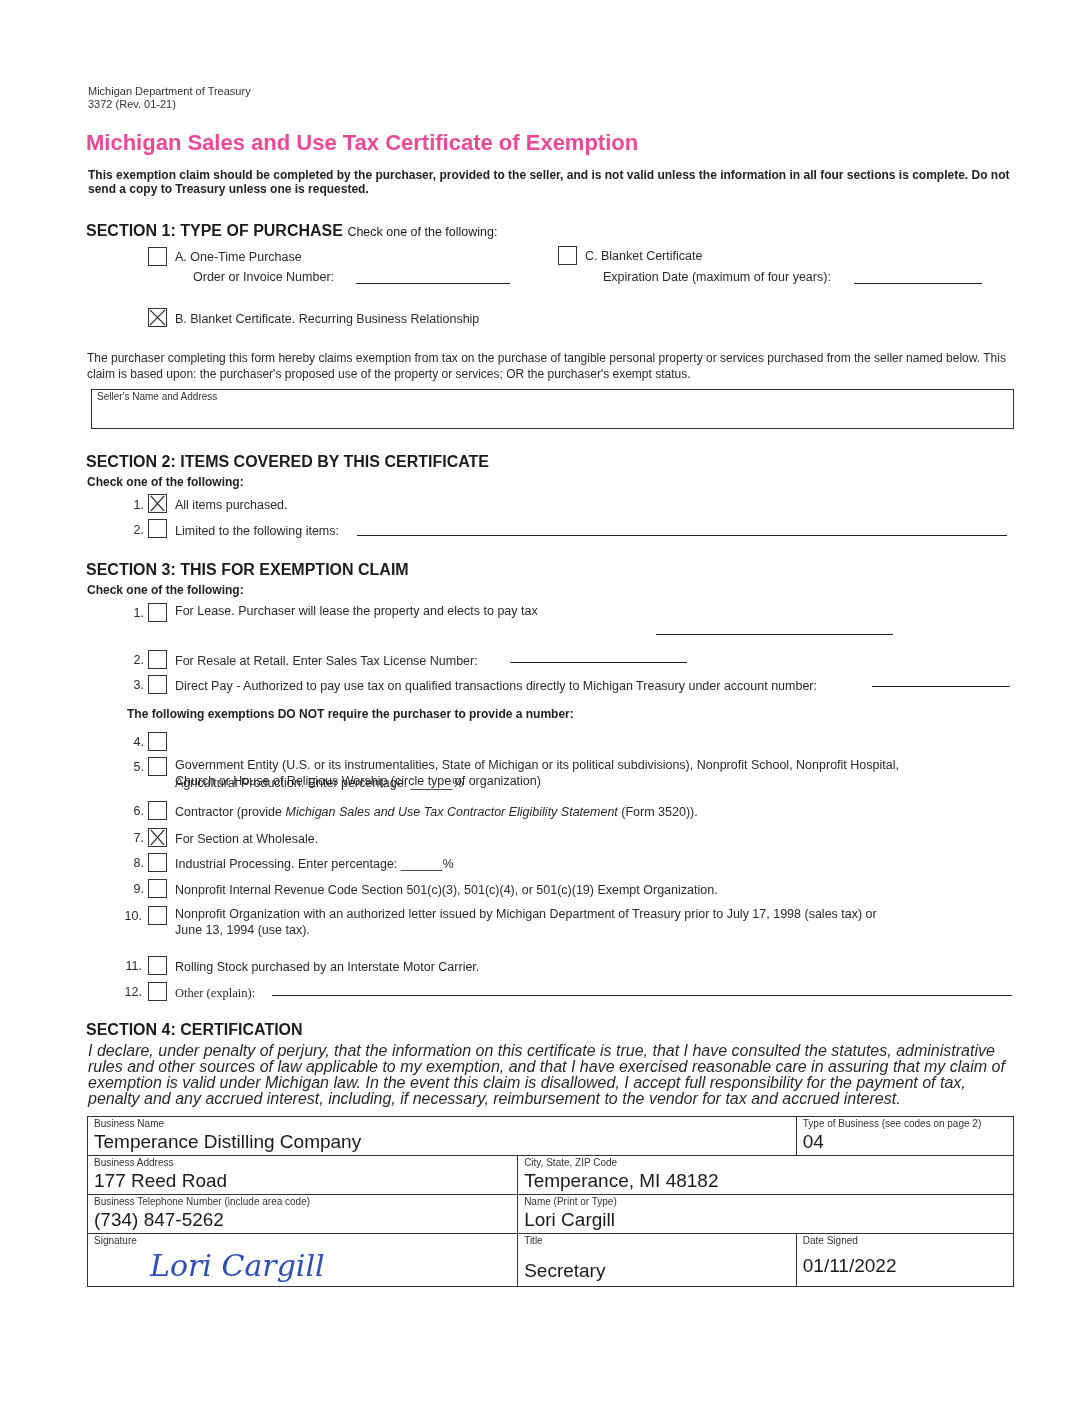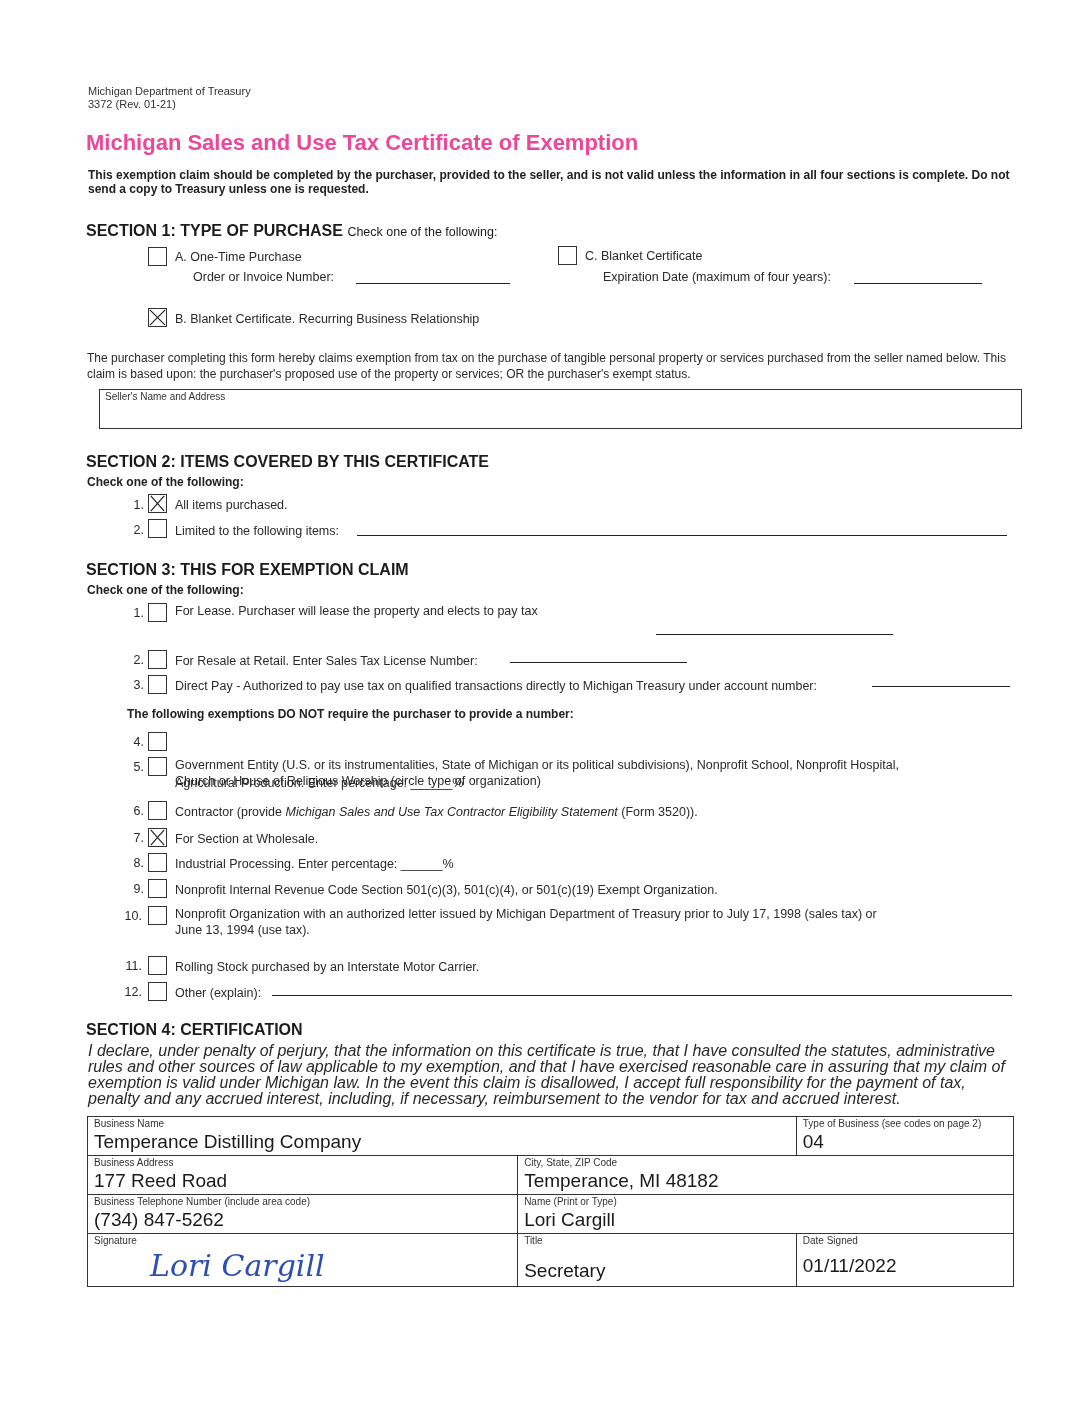--- a/index.html
+++ b/index.html
@@ -10,21 +10,21 @@
   .title { left:86px; top:130px; font-size:22px; font-weight:bold; color:#ec4899; }
   .intro { left:88px; top:168px; width:930px; font-size:12px; font-weight:bold; line-height:14px; color:#222; }
   .sec-head { font-weight:bold; font-size:16px; color:#1c1c1c; }
   .sec-head .sub { font-weight:normal; font-size:12.5px; }
   .box { position:absolute; width:19px; height:19px; border:1.2px solid #333; background:#fff; box-sizing:border-box; }
   .box svg { position:absolute; left:0; top:0; width:100%; height:100%; }
   .line { position:absolute; border-bottom:1px solid #222; height:0; }
   .num { position:absolute; font-size:12.5px; color:#2a2a2a; text-align:right; width:20px; }
   .lbl { position:absolute; font-size:12.5px; color:#2a2a2a; line-height:16px; }
   .check-hd { position:absolute; font-size:12px; font-weight:bold; color:#222; }
-  .seller-box { left:99px; top:389px; width:923px; height:40px; border:1.2px solid #333; box-sizing:border-box; }
+  .seller-box { left:91px; top:389px; width:923px; height:40px; border:1.2px solid #333; box-sizing:border-box; }
   .tiny { font-size:10px; color:#333; }
   .cert-text { left:88px; top:1043px; width:925px; font-size:16px; font-style:italic; line-height:16px; color:#2a2a2a; }
   table.info { position:absolute; left:87px; top:1116px; width:927px; border-collapse:collapse; }
   table.info td { border:1.3px solid #333; vertical-align:top; padding:1px 6px 2px 6px; height:37px; box-sizing:border-box; }
   .fl { font-size:10px; color:#333; display:block; line-height:12px; }
   .fv { font-size:19px; color:#1a1a1a; display:block; line-height:22px; margin-top:1px; }
   .sig { font-family:"DejaVu Serif", serif; font-style:italic; font-size:30px; color:#2a4fb5; position:absolute; left:150px; top:1248px; }
 </style>
 </head>
 <body>
@@ -119,21 +119,21 @@
     <div class="box" style="left: 148px; top: 879px;"></div>
     <div class="lbl" style="left: 175px; top: 882px;"><span>Nonprofit Internal Revenue Code Section 501(c)(3), 501(c)(4), or 501(c)(19) Exempt Organization.</span></div>
     <div class="num" style="left: 122px; top: 909px;">10.</div>
     <div class="box" style="left: 148px; top: 906px;"></div>
     <div class="lbl" style="left: 175px; top: 906px;"><span>Nonprofit Organization with an authorized letter issued by Michigan Department of Treasury prior to July 17, 1998 (sales tax) or</span><br><span>June 13, 1994 (use tax).</span></div>
     <div class="num" style="left: 122px; top: 959px; text-align: right;">11.</div>
     <div class="box" style="left: 148px; top: 956px;"></div>
     <div class="lbl" style="left: 175px; top: 959px;"><span>Rolling Stock purchased by an Interstate Motor Carrier.</span></div>
     <div class="num" style="left: 122px; top: 985px;">12.</div>
     <div class="box" style="left: 148px; top: 982px;"></div>
-    <div class="lbl" style="left: 175px; top: 985px;"><span>Other (explain):</span></div>
+    <div class="lbl" style="left: 175px; top: 985px; font-family: Liberation Serif, serif;"><span>Other (explain):</span></div>
     <div class="line" style="left: 272px; top: 995px; width: 740px;"></div>
   </div>
 
 <div class="check-hd" style="left:127px;top:707px;">The following exemptions DO NOT require the purchaser to provide a number:</div>
 
 <div class="abs sec-head" style="left:86px;top:1021px;">SECTION 4: CERTIFICATION</div>
 <div class="abs cert-text">I declare, under penalty of perjury, that the information on this certificate is true, that I have consulted the statutes, administrative rules and other sources of law applicable to my exemption, and that I have exercised reasonable care in assuring that my claim of exemption is valid under Michigan law. In the event this claim is disallowed, I accept full responsibility for the payment of tax, penalty and any accrued interest, including, if necessary, reimbursement to the vendor for tax and accrued interest.</div>
 
 <table class="info">
   <tbody>

